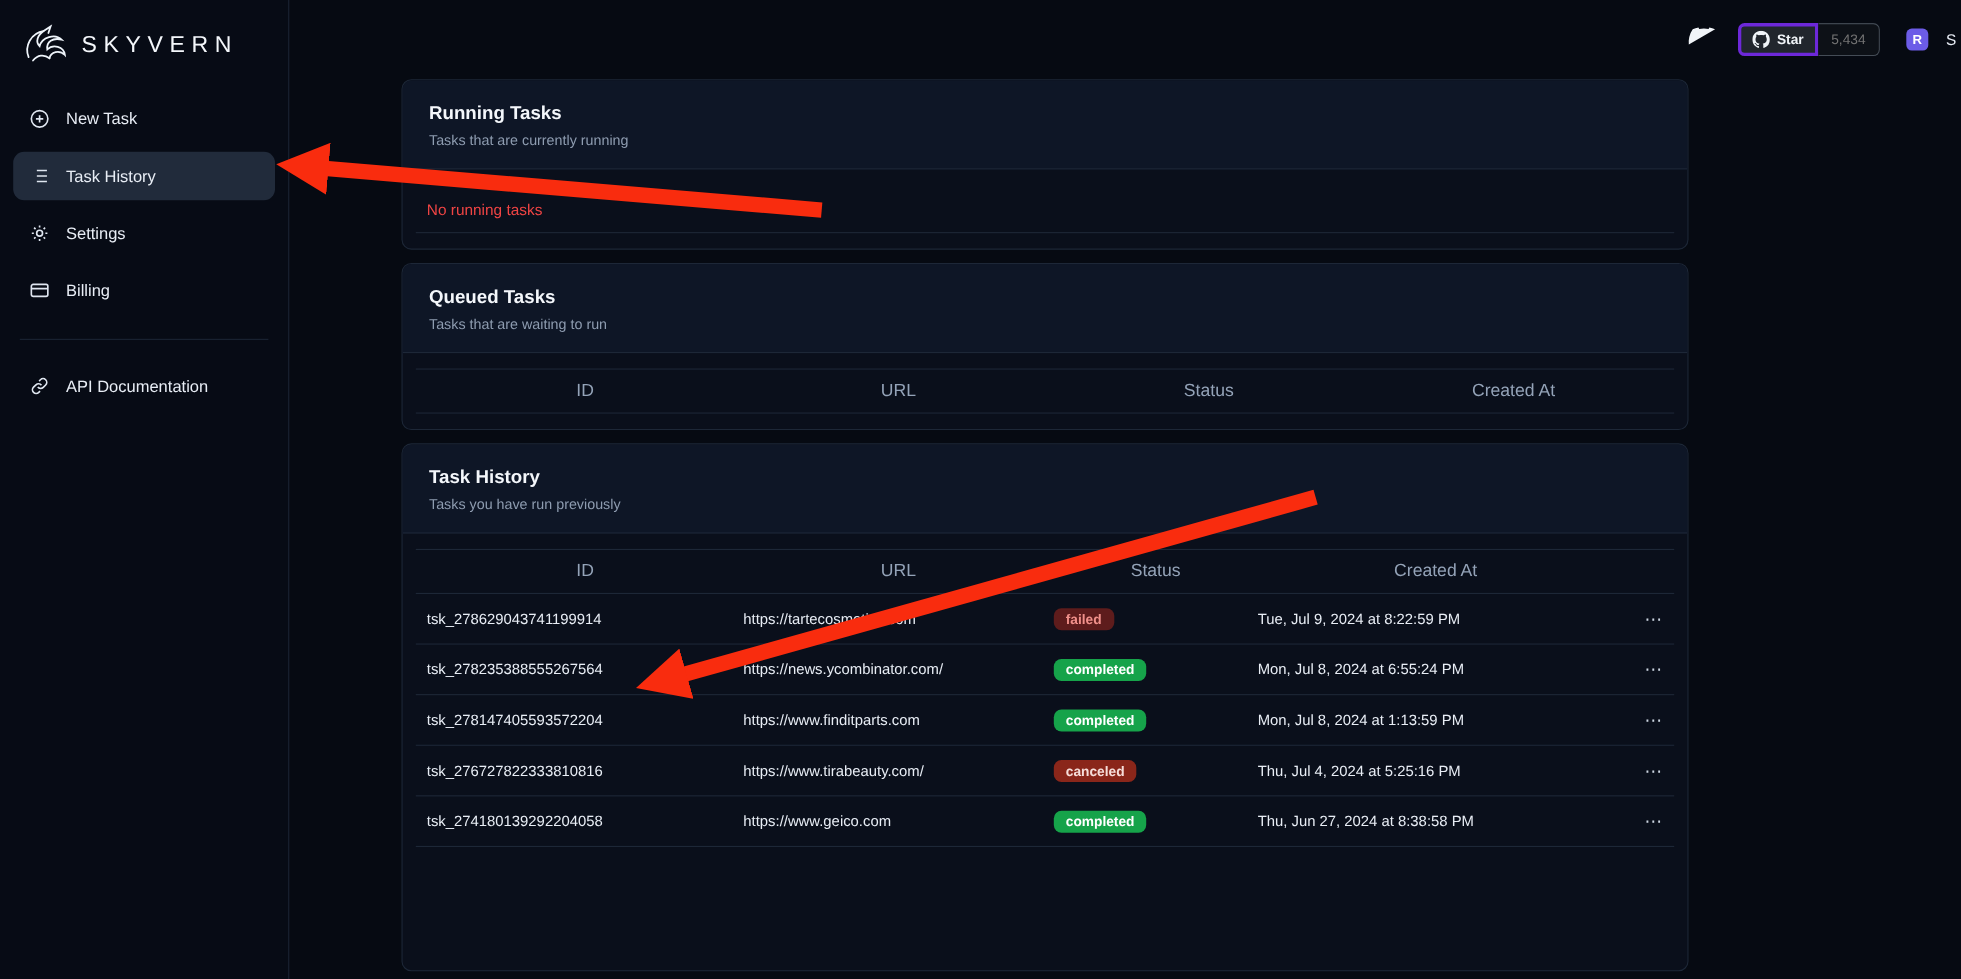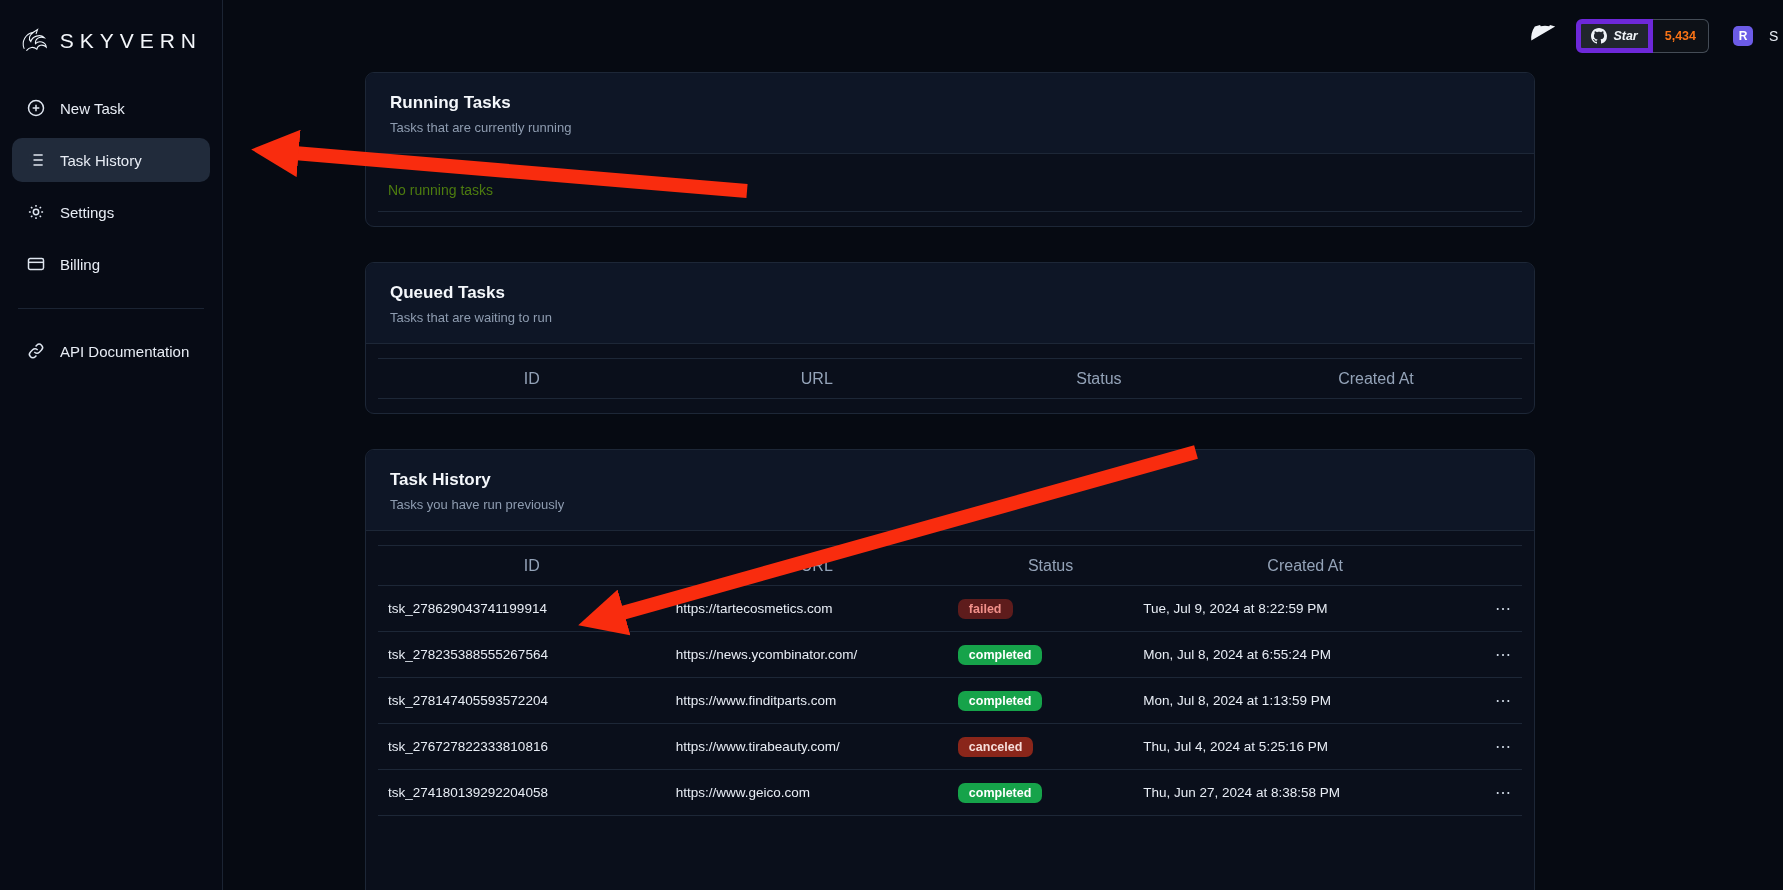--- a/index.html
+++ b/index.html
@@ -6,21 +6,21 @@
   html,body { width:1783px; height:890px; overflow:hidden; }
   body {
     background:#060a12;
     color:#eef2f8;
     font-family:"Liberation Sans","DejaVu Sans",sans-serif;
     position:relative;
   }
 
   
   .sidebar {
-    position:absolute; left:0; top:0; bottom:0; width:223px;
+    position:absolute; left:0; top:0; bottom:0; width:263px;
     background:#070b15; border-right:1px solid #1b2433;
     padding:18px 12px; display:flex; flex-direction:column;
   }
   .brand { display:flex; align-items:center; gap:10px; padding:4px 8px 26px 8px; cursor:pointer; }
   .brand svg { width:44px; height:38px; }
   .brand-name { font-size:21px; letter-spacing:6px; font-weight:400; color:#f4f7fb; }
 
   .nav-item {
     display:flex; align-items:center; gap:14px;
     padding:12px 14px; border-radius:10px; cursor:pointer;
@@ -35,60 +35,60 @@
   
   .topbar {
     position:absolute; top:16px; right:0; left:245px; height:40px;
     display:flex; align-items:center; justify-content:flex-end; gap:16px;
     padding-right:0; overflow:hidden;
   }
   .discord { width:30px; height:24px; cursor:pointer; flex:0 0 auto; }
   .gh-widget { display:flex; align-items:stretch; cursor:pointer; flex:0 0 auto; }
   .gh-star {
     display:flex; align-items:center; gap:6px;
-    background:#21262d; border:5px solid #6d28d9; border-radius:6px 0 0 6px;
-    padding:4px 10px; font-size:12.5px; font-weight:700; color:#f0f4f8;font-style:italic;
+    background:#21262d; border:3px solid #6d28d9; border-radius:6px 0 0 6px;
+    padding:4px 10px; font-size:12.5px; font-weight:700; color:#f0f4f8;
   }
   .gh-star svg { width:16px; height:16px; fill:#f0f4f8; }
   .gh-count {
     display:flex; align-items:center;
     background:#0d1117; border:1px solid #444c56; border-left:none;
     border-radius:0 6px 6px 0; padding:4px 12px;
-    font-size:12.5px; font-weight:700; color:#f97316;
+    font-size:12.5px; font-weight:400; color:#737373;
   }
   .avatar {
     width:20px; height:20px; border-radius:5px; background:#6c5ce7;
     color:#fff; font-size:12px; font-weight:700;
     display:flex; align-items:center; justify-content:center; cursor:pointer; flex:0 0 auto;
     margin-left:8px;
   }
   .user-clip { font-size:14px; color:#e8edf5; width:14px; overflow:hidden; white-space:nowrap; flex:0 0 auto; }
 
   
   .main { position:absolute; left:365px; top:72px; width:1170px; }
   .card {
     border:1px solid #1d2737; border-radius:9px; background:#0a0f1b;
-    margin-bottom:35px; overflow:hidden;
+    margin-bottom:12px; overflow:hidden;
   }
   .card-header { background:#0e1626; border-bottom:1px solid #1d2737; padding:20px 24px 18px 24px; }
   .card-title { font-size:17px; font-weight:700; color:#f4f7fb; }
   .card-sub { font-size:13px; color:#8e9cb0; margin-top:7px; }
   .card-content { padding:14px 12px 14px 12px; }
 
   .tbl { border-top:1px solid #1d2737; }
   .tr {
     display:grid; align-items:center; min-height:46px;
     border-bottom:1px solid #1d2737; padding:0 10px;
     font-size:13.5px; color:#e8edf5;
   }
   .tr.head { color:#94a3b8; min-height:40px; font-size:16px;text-align:center; }
   .grid-q { grid-template-columns:25.6% 25.1% 25.1% 24.2%; }
   .grid-h { grid-template-columns:25.6% 25.1% 16.5% 28.8% 4%; }
   .tr.data { cursor:pointer; }
-  .empty-row { border-bottom:1px solid #1d2737; min-height:44px; display:flex; align-items:center; padding:0 10px; font-size:14px; color:#4d7c0f; }
+  .empty-row { border-bottom:1px solid #1d2737; min-height:44px; display:flex; align-items:center; padding:0 10px; font-size:14px; color:#ef4444; }
 
   .badge {
     display:inline-block; padding:3px 11px; border-radius:7px;
     font-size:12.5px; font-weight:700;
   }
   .actions-btn {
     background:none; border:none; color:#cdd6e2; font-size:16px; cursor:pointer;
     letter-spacing:1px; text-align:right; width:100%;
   }
 

